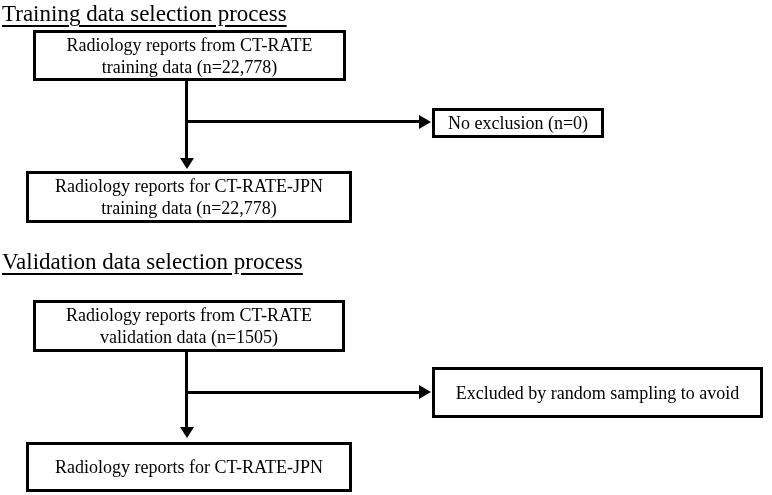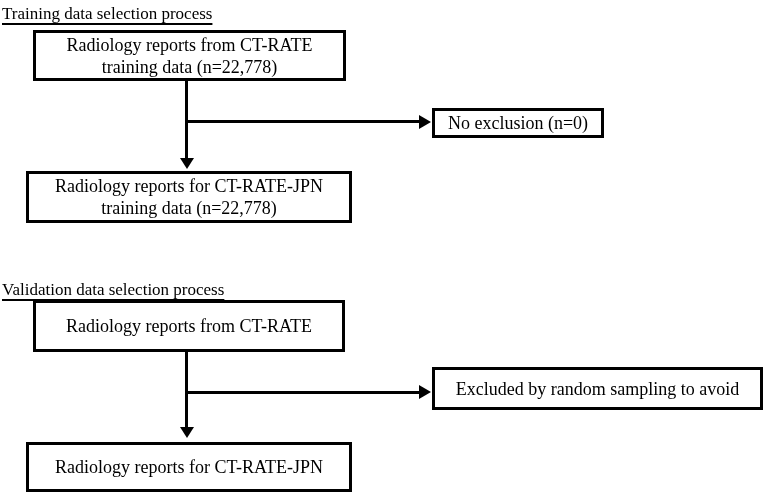--- a/index.html
+++ b/index.html
@@ -7,21 +7,21 @@
     position: relative;
     width: 772px;
     height: 495px;
     background: #ffffff;
     color: #000000;
     font-family: "Liberation Serif", "DejaVu Serif", serif;
     overflow: hidden;
   }
   .heading {
     position: absolute;
-    font-size: 17px;
+    font-size: 23px;
     line-height: 28px;
     white-space: nowrap;
     text-decoration: underline;
     text-decoration-thickness: 2px;
     text-underline-offset: 4px;
   }
   .box {
     position: absolute;
     box-sizing: border-box;
     border: 3px solid #000000;
@@ -54,27 +54,27 @@
   #t-heading  { left: 2px;   top: 0px; }
   #t-source   { left: 33px;  top: 30px;  width: 313px; height: 51px; }
   #t-vline    { left: 185px; top: 81px;  width: 3px;   height: 79px; }
   #t-varrow   { left: 180px; top: 158px; }
   #t-hline    { left: 185px; top: 120px; width: 235px; height: 3px; }
   #t-harrow   { left: 419px; top: 115px; }
   #t-excl     { left: 432px; top: 108px; width: 172px; height: 30px; }
   #t-result   { left: 26px;  top: 171px; width: 326px; height: 52px; }
 
   
-  #v-heading  { left: 2px;   top: 276px; }
+  #v-heading  { left: 2px;   top: 248px; }
   #v-source   { left: 33px;  top: 300px; width: 312px; height: 52px; }
   #v-vline    { left: 185px; top: 352px; width: 3px;   height: 76px; }
   #v-varrow   { left: 180px; top: 427px; }
   #v-hline    { left: 185px; top: 391px; width: 235px; height: 3px; }
   #v-harrow   { left: 419px; top: 385px; }
-  #v-excl     { left: 432px; top: 367px; width: 331px; height: 43px; }
+  #v-excl     { left: 432px; top: 367px; width: 331px; height: 51px; }
   #v-result   { left: 26px;  top: 442px; width: 326px; height: 50px; }
 </style>
 </head>
 <body>
 
 <div class="canvas">
 
   <div class="heading" id="t-heading">Training data selection process</div>
 
   <div class="box" id="t-source">
@@ -93,20 +93,21 @@
 
   <div class="box" id="t-result">
     <span class="box-line">Radiology reports for CT-RATE-JPN</span>
     <span class="box-line">training data (n=22,778)</span>
   </div>
 
   <div class="heading" id="v-heading">Validation data selection process</div>
 
   <div class="box" id="v-source">
     <span class="box-line">Radiology reports from CT-RATE</span>
+    <span class="box-line">validation data (n=1505)</span>
   </div>
 
   <div class="line" id="v-vline"></div>
   <div class="arrow-down" id="v-varrow"></div>
   <div class="line" id="v-hline"></div>
   <div class="arrow-right" id="v-harrow"></div>
 
   <div class="box" id="v-excl">
     <span class="box-line">Excluded by random sampling to avoid</span>
   </div>

